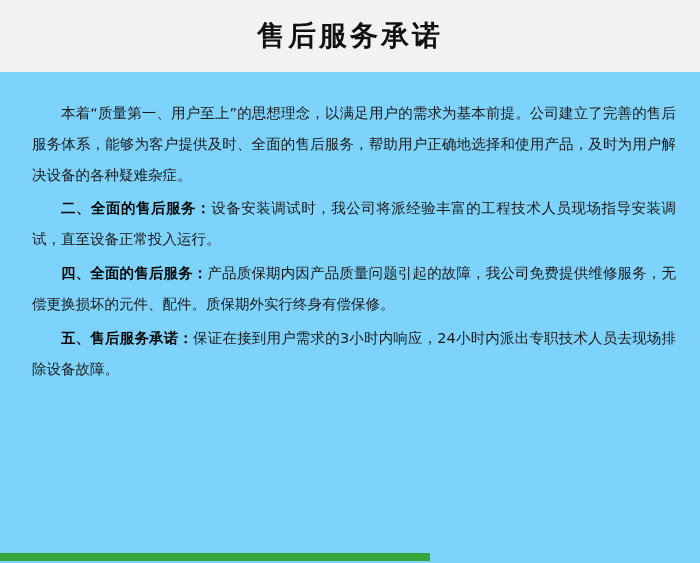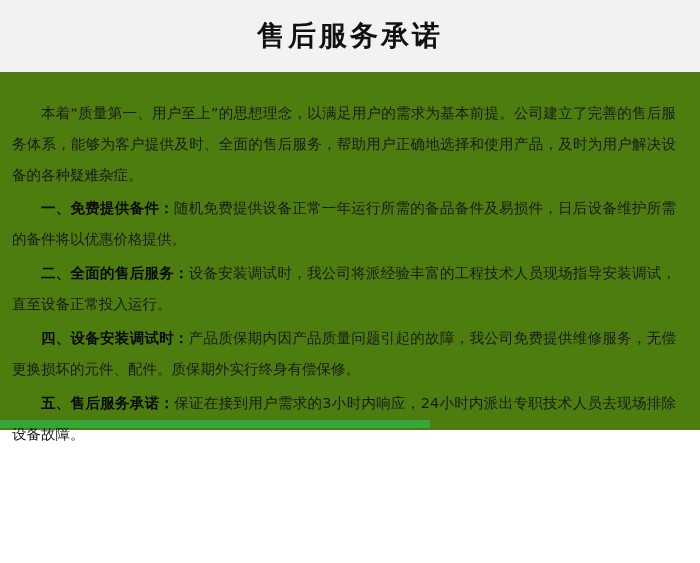--- a/index.html
+++ b/index.html
@@ -9,43 +9,43 @@
   body {
     width: 700px;
     height: 563px;
     background: #ffffff;
     font-family: "Liberation Sans", sans-serif;
     overflow: hidden;
   }
   .page {
     position: relative;
     width: 700px;
-    height: 430px;
+    height: 563px;
     box-sizing: border-box;
-    background: #4d7c0f;
+    background: #7dd3fc;
   }
   .header-band {
     width: 100%;
     height: 72px;
     background: #f2f2f2;
     display: flex;
     align-items: center;
     justify-content: center;
     box-sizing: border-box;
   }
   .doc-title {
     font-size: 28px;
     font-weight: bold;
     color: #111111;
     letter-spacing: 3px;
     font-family: "DejaVu Sans", "Liberation Sans", sans-serif;
   }
   .body-area {
     box-sizing: border-box;
-    padding: 26px 24px 0 12px;
+    padding: 26px 24px 0 32px;
   }
   p.para {
     margin: 0 0 3px 0;
     font-size: 14.5px;
     line-height: 31px;
     color: #1a1a1a;
     text-align: justify;
     text-justify: inter-ideograph;
     font-family: "DejaVu Sans", "Liberation Sans", sans-serif;
   }
@@ -82,31 +82,28 @@
 <div class="page">
 
   <div class="header-band">
     <h1 class="doc-title">售后服务承诺</h1>
   </div>
 
   <div class="body-area">
 
     <p class="para intro">本着“质量第一、用户至上”的思想理念，以满足用户的需求为基本前提。公司建立了完善的售后服务体系，能够为客户提供及时、全面的售后服务，帮助用户正确地选择和使用产品，及时为用户解决设备的各种疑难杂症。</p>
 
-    <p class="para item">
-      <span class="lead">一、免费提供备件：</span><span>随机免费提供设备正常一年运行所需的备品备件及易损件，日后设备维护所需的备件将以优惠价格提供。</span>
-    </p>
 
     <p class="para item">
       <span class="lead">二、全面的售后服务：</span><span>设备安装调试时，我公司将派经验丰富的工程技术人员现场指导安装调试，直至设备正常投入运行。</span>
     </p>
 
 
     <p class="para item">
-      <span class="lead">四、设备安装调试时：</span><span>产品质保期内因产品质量问题引起的故障，我公司免费提供维修服务，无偿更换损坏的元件、配件。质保期外实行终身有偿保修。</span>
+      <span class="lead">四、全面的售后服务：</span><span>产品质保期内因产品质量问题引起的故障，我公司免费提供维修服务，无偿更换损坏的元件、配件。质保期外实行终身有偿保修。</span>
     </p>
 
     <p class="para item">
       <span class="lead">五、售后服务承诺：</span><span>保证在接到用户需求的3小时内响应，24小时内派出专职技术人员去现场排除设备故障。</span>
     </p>
 
   </div>
 
   <div class="green-bar-wrap">
     <div class="green-bar"></div>

